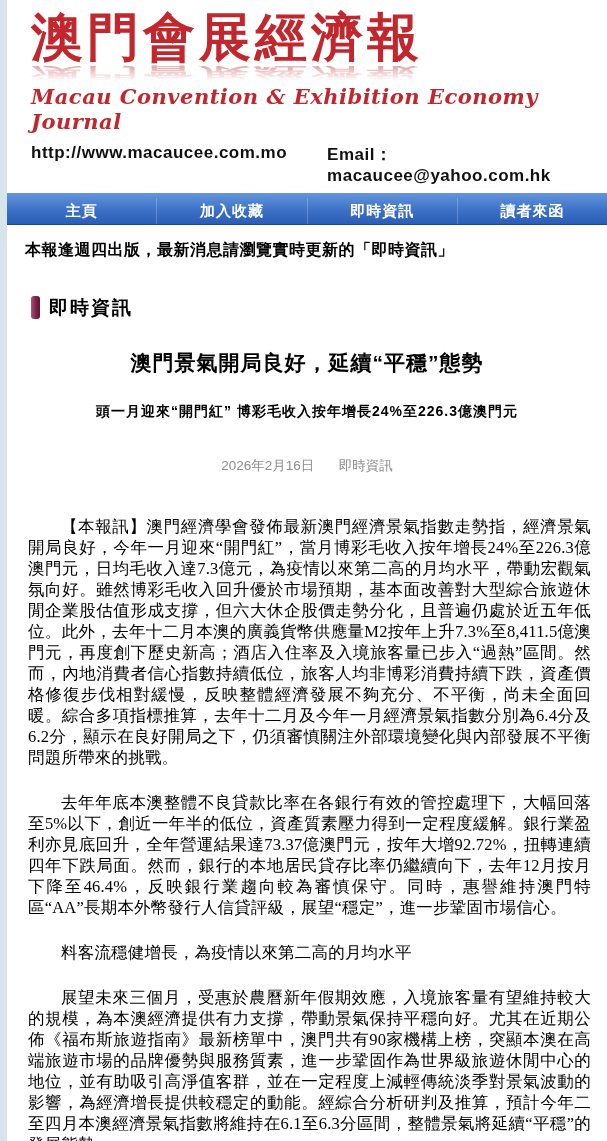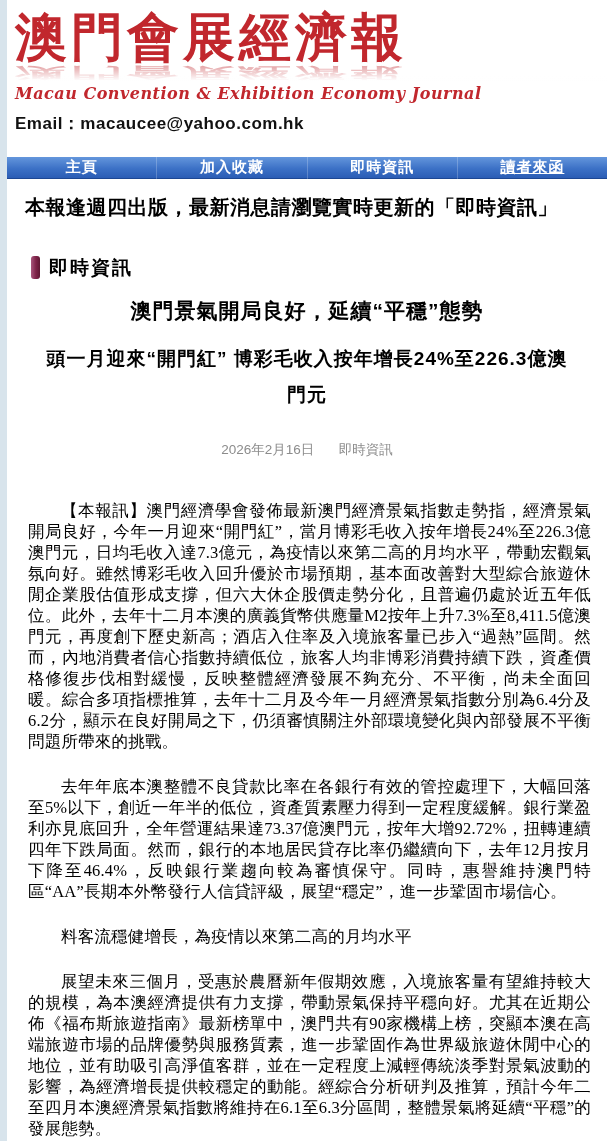--- a/index.html
+++ b/index.html
@@ -13,21 +13,21 @@
     position: relative;
   }
   .left-strip {
     position: absolute; left: 0; top: 0;
     width: 7px; height: 1141px;
     background: #d8e4ec;
   }
   .page { margin-left: 7px; width: 600px; }
 
   
-  .header { padding: 10px 0 0 8px; }
+  .header { padding: 10px 0 0 24px; }
   .logo-cn {
     font-family: "DejaVu Serif", "Liberation Serif", serif;
     font-weight: bold;
     font-size: 52px;
     line-height: 1.05;
     color: #c1272d;
     letter-spacing: 4px;
     white-space: nowrap;
   }
   .reflect-wrap {
@@ -43,60 +43,60 @@
     filter: blur(0.5px);
   }
   .reflect-fade {
     position: absolute; inset: 0;
     background: linear-gradient(to bottom, rgba(255,255,255,0.45), #ffffff 92%);
   }
   .logo-en {
     font-family: "DejaVu Serif", "Liberation Serif", serif;
     font-style: italic;
     font-weight: bold;
-    font-size: 16px;
+    font-size: 21px;
     color: #c1272d;
     margin-top: 2px;
     letter-spacing: 0.5px;
   }
   .url-line {
     display: flex; gap: 40px;
     margin-top: 9px;
     font-size: 17px;
     font-weight: bold;
     color: #111;
     letter-spacing: 0.5px;
   }
 
   
   .navbar {
-    margin-top: 22px;
-    height: 22px;
+    margin-top: 7px;
+    height: 32px;
     background: linear-gradient(to bottom, #6496dc 0%, #3c71c6 55%, #2b5db5 100%);
     border-bottom: 1px solid #1d4793;
     display: flex;
-    align-items: center;
+    align-items: flex-end;
   }
   .nav-item {
     flex: 1;
     text-align: center;
     color: #ffffff;
     font-weight: bold;
     font-size: 15px;
     letter-spacing: 1px;
     cursor: pointer;
     border-right: 1px solid rgba(255,255,255,0.22);
     line-height: 26px;
   }
-  .nav-item:last-child { border-right: none; text-decoration: underline; }
+  .nav-item:last-child { border-right: none; }
 
   
   .notice {
     padding: 15px 18px 0 18px;
-    font-size: 20px;
+    font-size: 16px;
     font-weight: 600;
     letter-spacing: 0.5px;
   }
 
   
   .section-header {
     margin: 34px 0 0 24px;
     display: flex;
     align-items: center;
     gap: 9px;
@@ -107,32 +107,32 @@
     background: linear-gradient(to right, #a8557c 0%, #7e2248 55%, #5e1733 100%);
   }
   .section-title {
     font-size: 19px;
     font-weight: 600;
     letter-spacing: 2px;
   }
 
   
   .article-title {
-    margin-top: 16px;
+    margin-top: 28px;
     text-align: center;
     font-weight: bold;
     font-size: 21px;
     letter-spacing: 1px;
   }
   .article-subtitle {
     margin-top: 16px;
     padding: 0 34px;
     text-align: center;
     font-weight: bold;
-    font-size: 19px;
+    font-size: 14px;
     line-height: 36px;
     letter-spacing: 1px;
   }
   .date-line {
     margin-top: 28px;
     text-align: center;
     color: #8c8c8c;
     font-size: 13.5px;
   }
   .date-line .cat { margin-left: 1.8em; }
@@ -161,20 +161,21 @@
 <div class="page">
 
   <div class="header">
     <div class="logo-cn">澳門會展經濟報</div>
     <div class="reflect-wrap">
       <div class="reflect-inner logo-cn">澳門會展經濟報</div>
       <div class="reflect-fade"></div>
     </div>
     <div class="logo-en">Macau Convention &amp; Exhibition Economy Journal</div>
     <div class="url-line">
+      <span>http://www.macaucee.com.mo</span>
       <span>Email：macaucee@yahoo.com.hk</span>
     </div>
   </div>
 
   <div class="navbar">
     <div class="nav-item">主頁</div>
     <div class="nav-item">加入收藏</div>
     <div class="nav-item">即時資訊</div>
     <div class="nav-item">讀者來函</div>
   </div>

